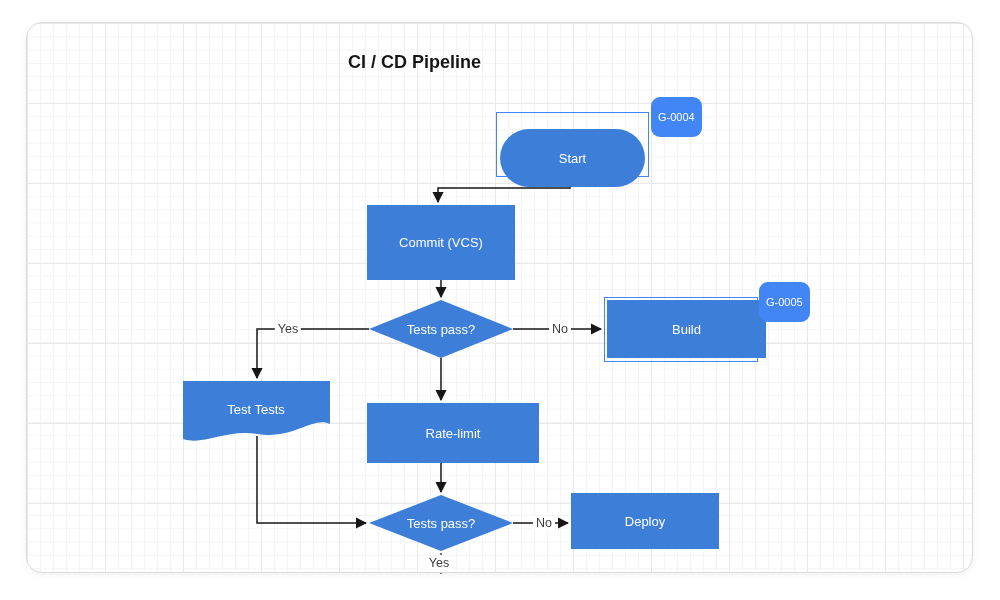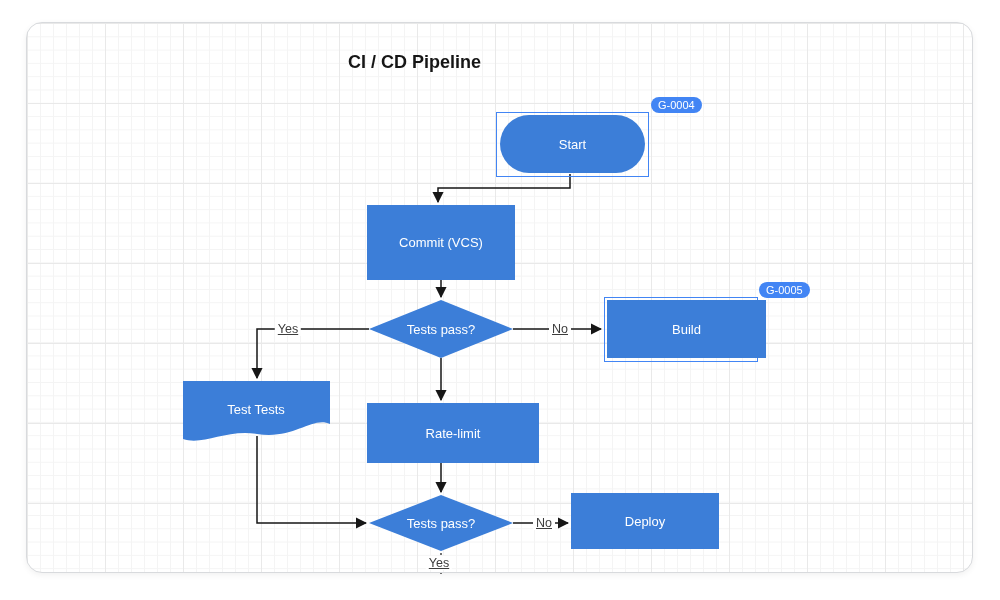--- a/index.html
+++ b/index.html
@@ -36,31 +36,31 @@
     display:flex;align-items:center;justify-content:center;
     font-size:13px;z-index:3;
   }
   .stadium{border-radius:29px;}
   .sel{
     position:absolute;border:1px solid var(--selection-stroke,#4285f4);
     z-index:2;pointer-events:none;
   }
   .badge{
     position:absolute;background:var(--badge-fill,#4285f4);color:#ffffff;
-    font-size:11px;line-height:16px;height:16px;padding:0 7px;
+    font-size:11px;line-height:16px;height:16px;padding:12px 7px;
     border-radius:9px;z-index:5;white-space:nowrap;
   }
   .shape-label{
     position:absolute;transform:translate(-50%,-50%);color:#ffffff;
     font-size:13px;white-space:nowrap;z-index:4;pointer-events:none;
   }
   .edge-label{
     position:absolute;transform:translate(-50%,-50%);
     background:#ffffff;color:var(--label-text,#3d3d3d);
-    font-size:12.5px;padding:0 3px;white-space:nowrap;z-index:4;text-decoration:underline;
+    font-size:12.5px;padding:0 3px;white-space:nowrap;z-index:4;
   }
 </style>
 </head>
 <body>
 
 <div class="canvas"></div>
 
 <div class="title">CI / CD Pipeline</div>
 
 <svg class="overlay" width="1000" height="600" viewBox="0 0 1000 600">
@@ -81,21 +81,21 @@
   <polyline class="edge dotted" points="441,553 441,574"></polyline>
 
   <path class="shape" d="M441,300 L513,329 L441,358 L369,329 Z"></path>
   <path class="shape" d="M441,495 L513,523 L441,551 L369,523 Z"></path>
   <path class="shape" d="M183,381 L330,381 L330,424 C312,416 294,440 257,434 C226,429 203,446 183,439 Z"></path>
 </svg>
 
 <div class="sel" style="left:496px;top:112px;width:151px;height:63px"></div>
 <div class="sel" style="left:604px;top:297px;width:152px;height:63px"></div>
 
-<div class="node stadium" style="left:500px;top:115px;width:145px;height:58px">
+<div class="node stadium" style="left:500px;top:129px;width:145px;height:58px">
   <span>Start</span>
 </div>
 <div class="node" style="left:367px;top:205px;width:148px;height:75px">
   <span>Commit (VCS)</span>
 </div>
 <div class="node" style="left:607px;top:300px;width:159px;height:58px">
   <span>Build</span>
 </div>
 <div class="node" style="left:367px;top:403px;width:172px;height:60px">
   <span>Rate-limit</span>

